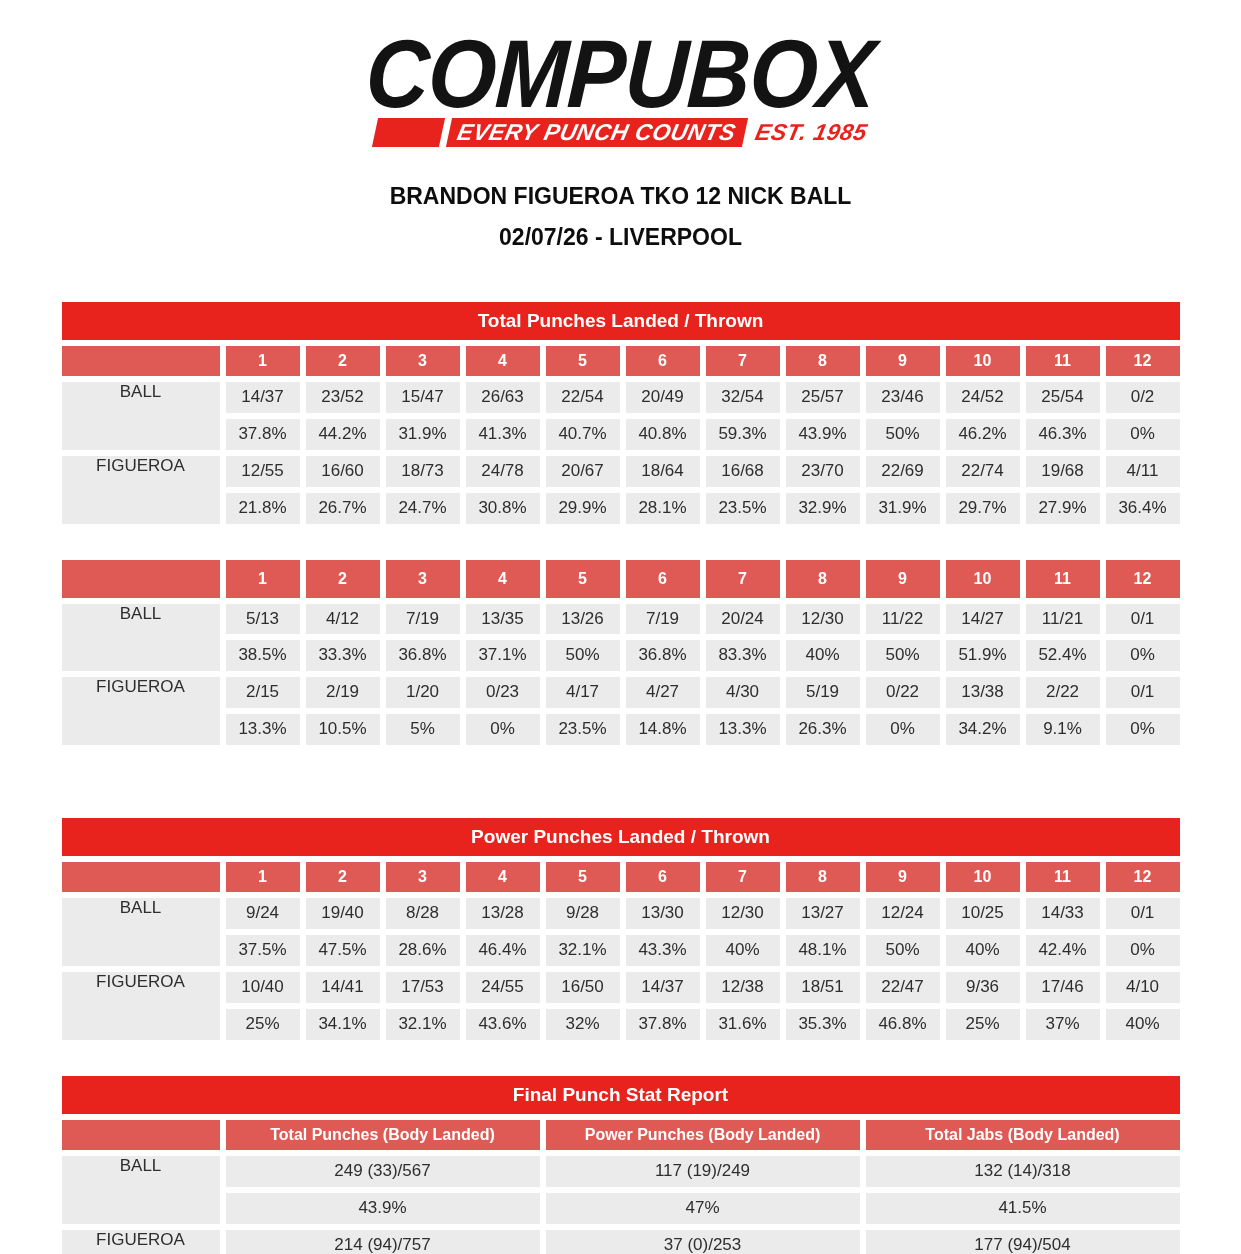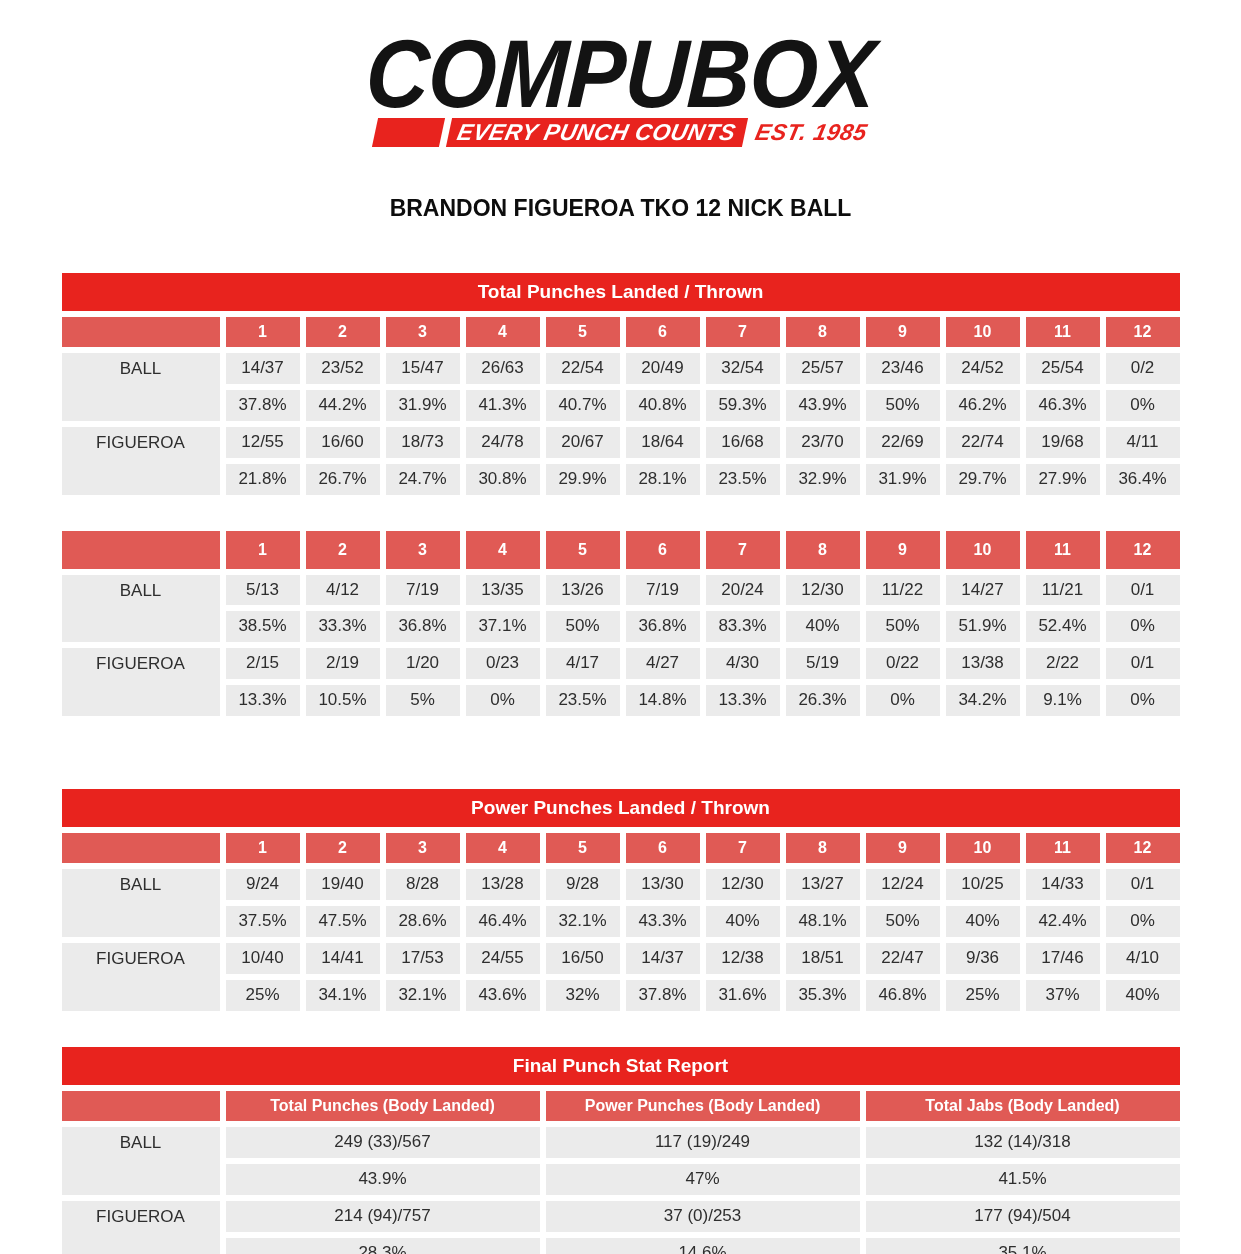--- a/index.html
+++ b/index.html
@@ -53,21 +53,21 @@
   }
   .banner-est {
     color: var(--red);
     font-size: 23px;
     padding-left: 11px;
     display: flex; align-items: center;
     letter-spacing: 0.5px;
   }
 
   
-  .fight-head { margin-top: 48px; text-align: center; color: #0d0d0d; }
+  .fight-head { margin-top: 36px; text-align: center; color: #0d0d0d; }
   .fight-title   { font-size: 23px; font-weight: bold; line-height: 26px; }
   .fight-subtitle{ font-size: 23px; font-weight: bold; line-height: 26px; margin-top: 15px; }
 
   
   .stat-table {
     display: grid;
     gap: 6px;
     margin-top: 36px;
     grid-template-rows: 38px 30px repeat(4, 31px);
   }
@@ -97,39 +97,39 @@
     background: var(--cell);
     color: var(--ink);
     font-size: 17px;
   }
   .tbl-name {
     grid-row: span 2;
     background: var(--cell);
     color: var(--ink);
     font-size: 17px;
     align-items: flex-start !important;
-    padding-top: 6px;
   }
 </style>
 </head>
 <body>
 
 <div class="page">
 
   <div class="logo-wrap">
     <div class="logo-main">COMPUBOX</div>
     <div class="logo-banner">
       <div class="banner-bar"></div>
       <div class="banner-tagline">EVERY PUNCH COUNTS</div>
       <div class="banner-est">EST. 1985</div>
     </div>
   </div>
 
   <div class="fight-head">
     <div class="fight-title">BRANDON FIGUEROA TKO 12 NICK BALL</div>
+    <div class="fight-subtitle">02/07/26 - LIVERPOOL</div>
   </div>
 
   <div class="stat-table rounds first">
       <div class="tbl-title">Total Punches Landed / Thrown</div>
       <div class="tbl-head"></div>
       <div class="tbl-head">1</div>
       <div class="tbl-head">2</div>
       <div class="tbl-head">3</div>
       <div class="tbl-head">4</div>
       <div class="tbl-head">5</div>

